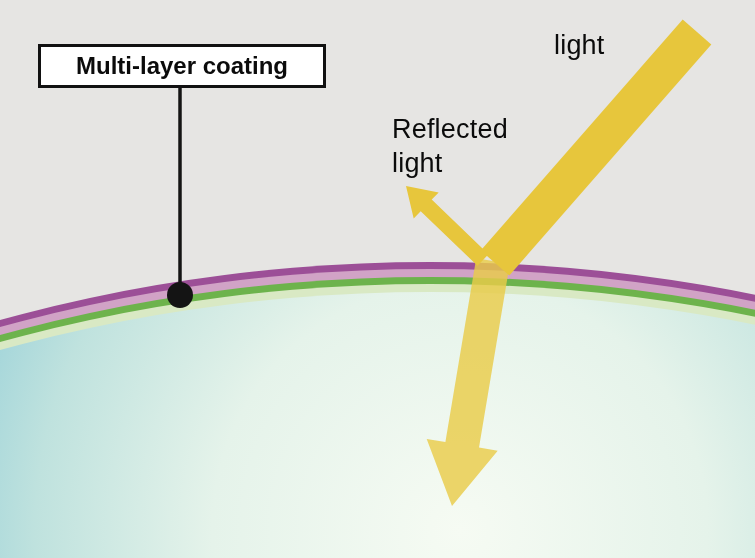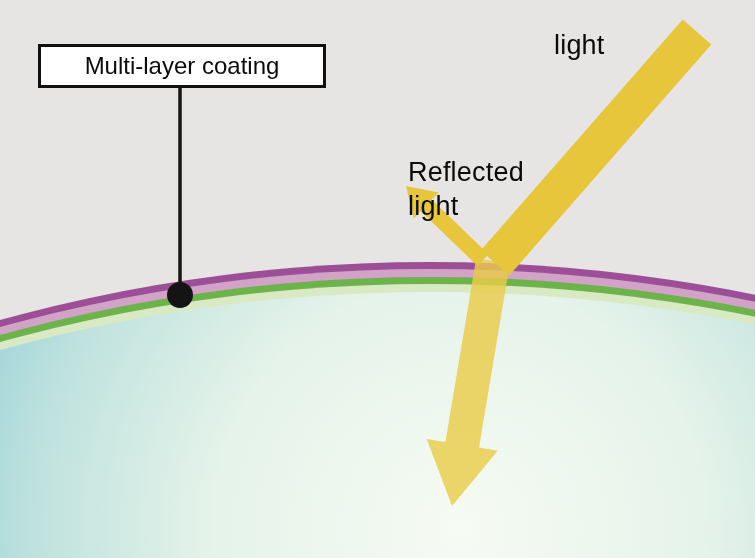--- a/index.html
+++ b/index.html
@@ -34,27 +34,27 @@
     left: 38px;
     top: 44px;
     width: 288px;
     height: 44px;
     background: #ffffff;
     border: 3px solid #111111;
     display: flex;
     align-items: center;
     justify-content: center;
     font-size: 24px;
-    font-weight: 400;
+    font-weight: 700;
     color: #0b0b0b;
     box-sizing: border-box;
     white-space: nowrap;
   }
   .incident-label  { left: 554px; top: 28px; }
-  .reflected-label { left: 408px; top: 112px; margin-top: 43px; }
+  .reflected-label { left: 392px; top: 112px; }
 </style>
 </head>
 <body>
 
 <div class="stage">
 
   <svg width="755" height="558" viewBox="0 0 755 558">
     <defs>
       <radialGradient id="lensGrad" gradientUnits="userSpaceOnUse" cx="460" cy="530" r="590">
         <stop offset="0%" stop-color="#f6fbf3"></stop>

